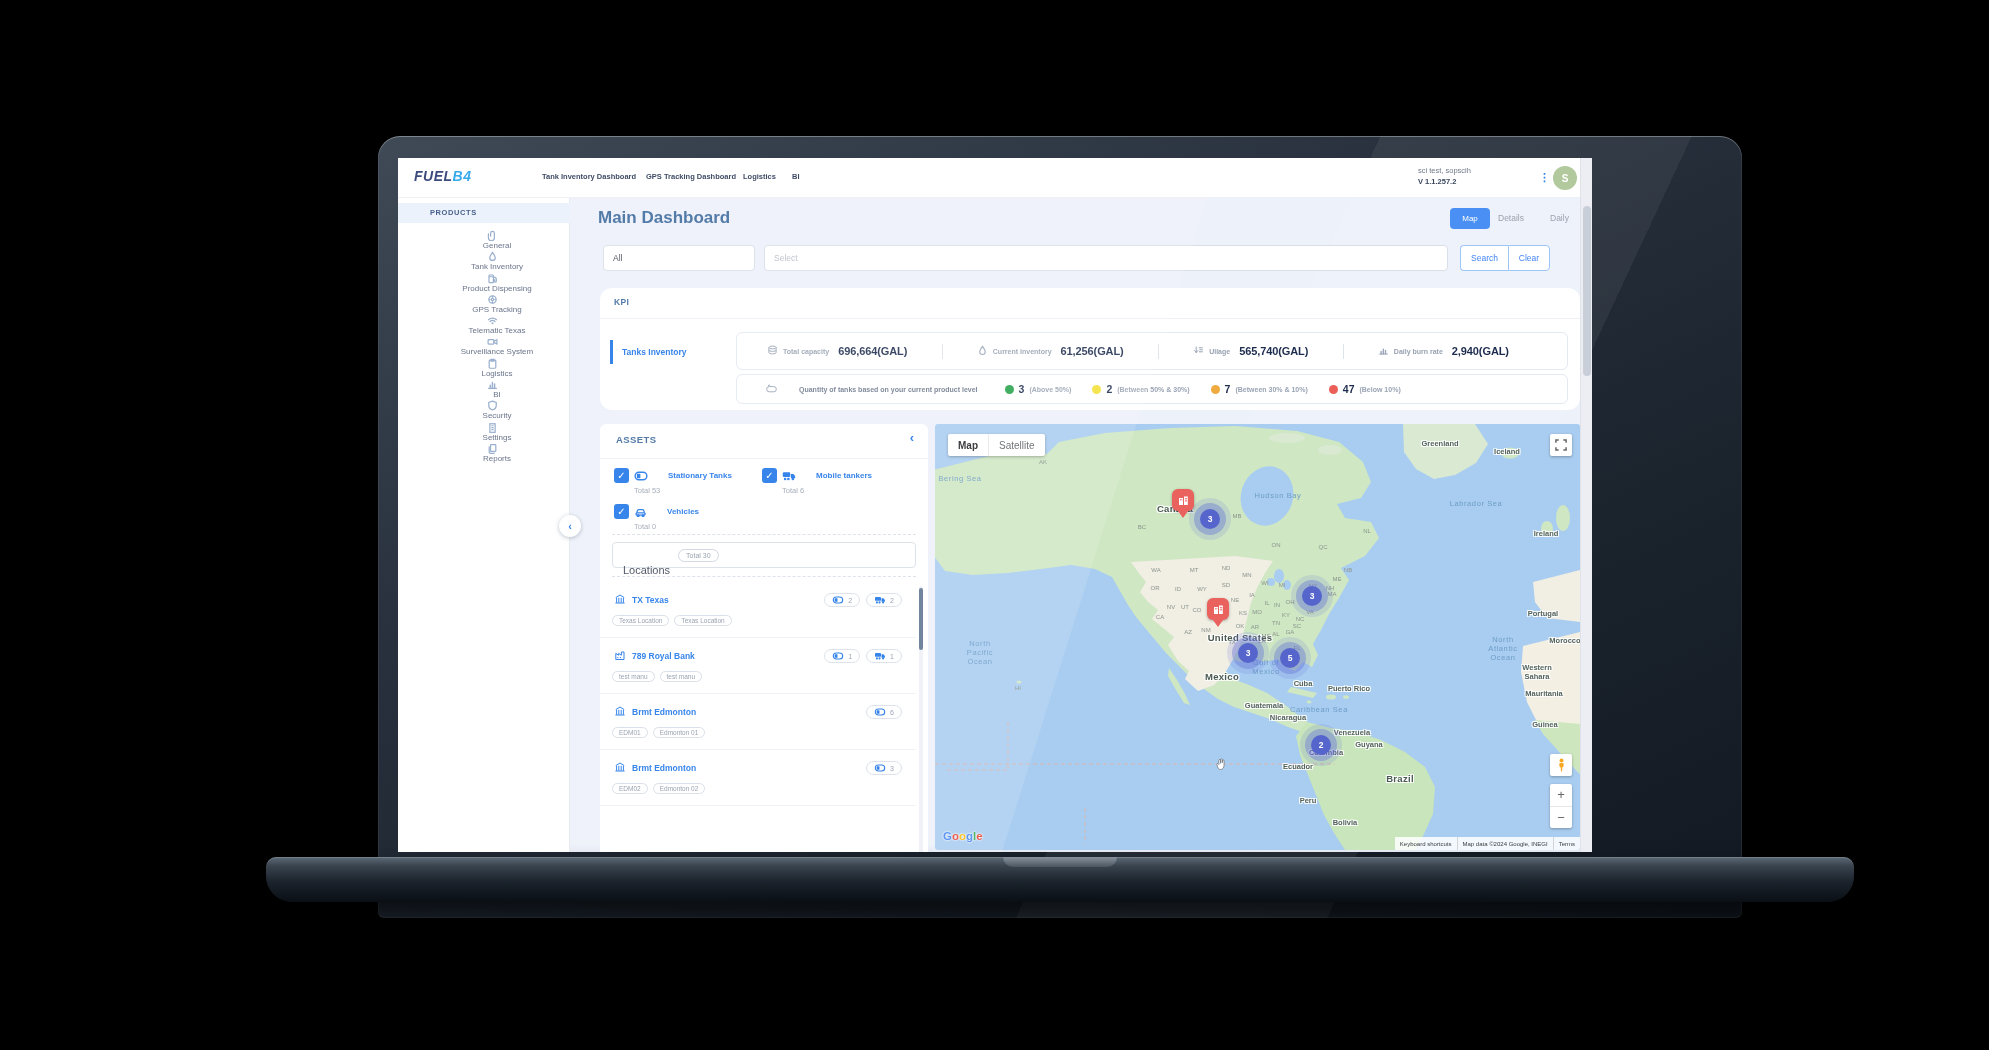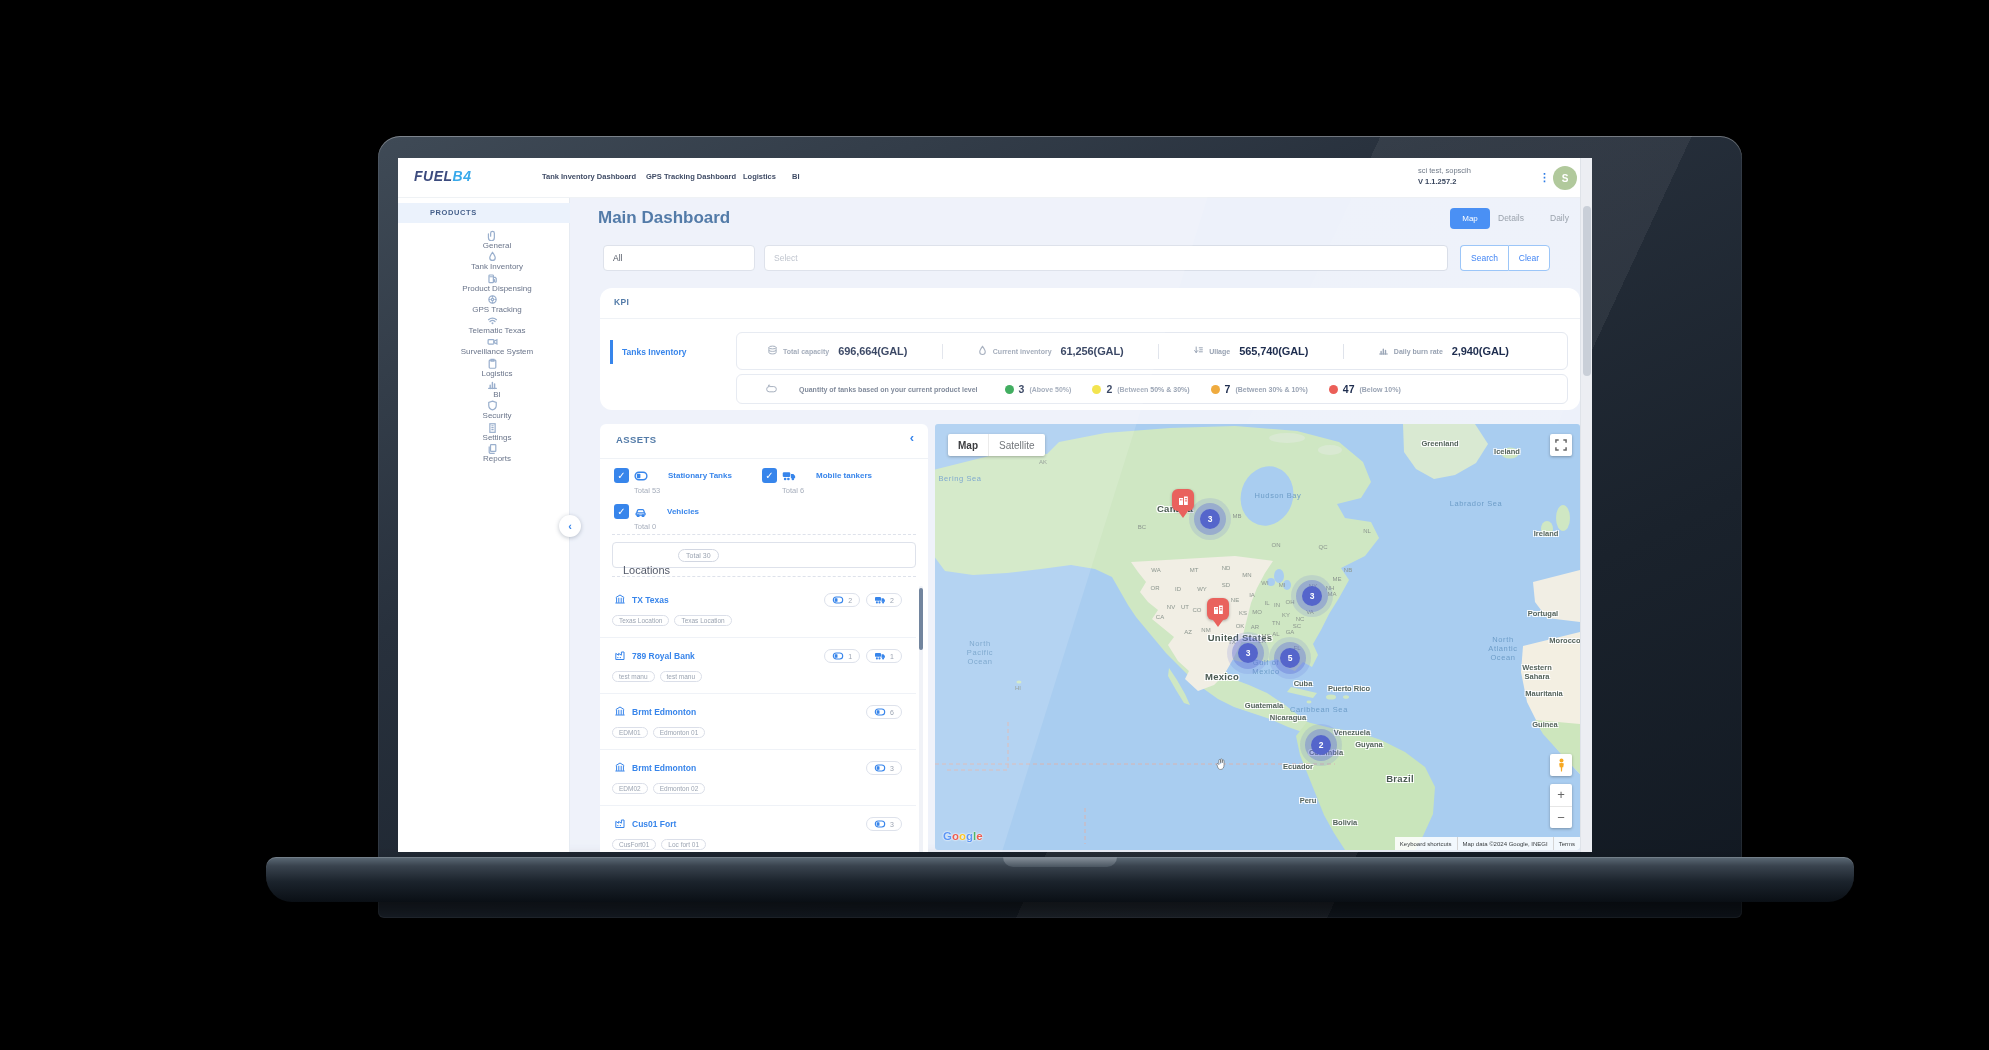--- a/index.html
+++ b/index.html
@@ -522,42 +522,20 @@
                     <i>3</i>
                   </span>
               </span>
             </div>
             <div class="atags">
               <span class="atag">EDM02</span>
               <span class="atag">Edmonton 02</span>
             </div>
           </div>
 
-          <div class="aitem">
-            <div class="arow">
-              <span><svg width="12" height="12" viewBox="0 0 12 12" fill="none" stroke="#1a73e8" stroke-width="1">
-                    <path d="M1.8 10.5V4.4l2.8 1.8V4.4l2.8 1.8V3h2.6v7.5z"></path>
-                    <path d="M3.2 8.6h1.2M5.8 8.6H7"></path>
-                  </svg></span>
-              <span class="aname">Cus01 Fort</span>
-              <span class="abadges">
-                <span class="abadge">
-                    <svg width="12" height="8" viewBox="0 0 11 8">
-                      <rect x="0.8" y="1" width="9.4" height="6" rx="3" fill="none" stroke="#1a73e8" stroke-width="1.1"></rect>
-                      <rect x="2.2" y="2.2" width="2.8" height="3.6" rx="0.6" fill="#1a73e8"></rect>
-                    </svg>
-                    <i>3</i>
-                  </span>
-              </span>
-            </div>
-            <div class="atags">
-              <span class="atag">CusFort01</span>
-              <span class="atag">Loc fort 01</span>
-            </div>
-          </div>
         </div>
         <div class="ascroll"></div>
         <div class="asthumb"></div>
       </div>
 
       <div class="gmap">
         <svg class="terrain" width="645" height="426" viewBox="0 0 645 426">
 
           <path fill="#cfe7c3" d="M-10 120 L-10 48 L30 38 L70 28 L112 30 L124 18 L170 9 L235 4 L300 2 L362 7 L404 18 L428 38 L436 58 L426 74 L402 80 L410 94 L436 98 L444 114 L430 132 L406 144 L414 156 L404 174 L394 190 L386 206 L378 220 L383 231 L377 243 L368 238 L360 247 L350 243 L342 235 L330 238 L318 234 L306 238 L295 235 L286 243 L298 255 L314 261 L332 269 L350 281 L363 291 L374 299 L370 309 L353 303 L335 295 L317 289 L299 283 L283 275 L269 265 L255 253 L243 241 L231 229 L221 217 L211 205 L201 193 L193 181 L185 167 L177 153 L160 145 L136 141 L106 145 L72 149 L38 151 L10 147 Z"></path>
 

